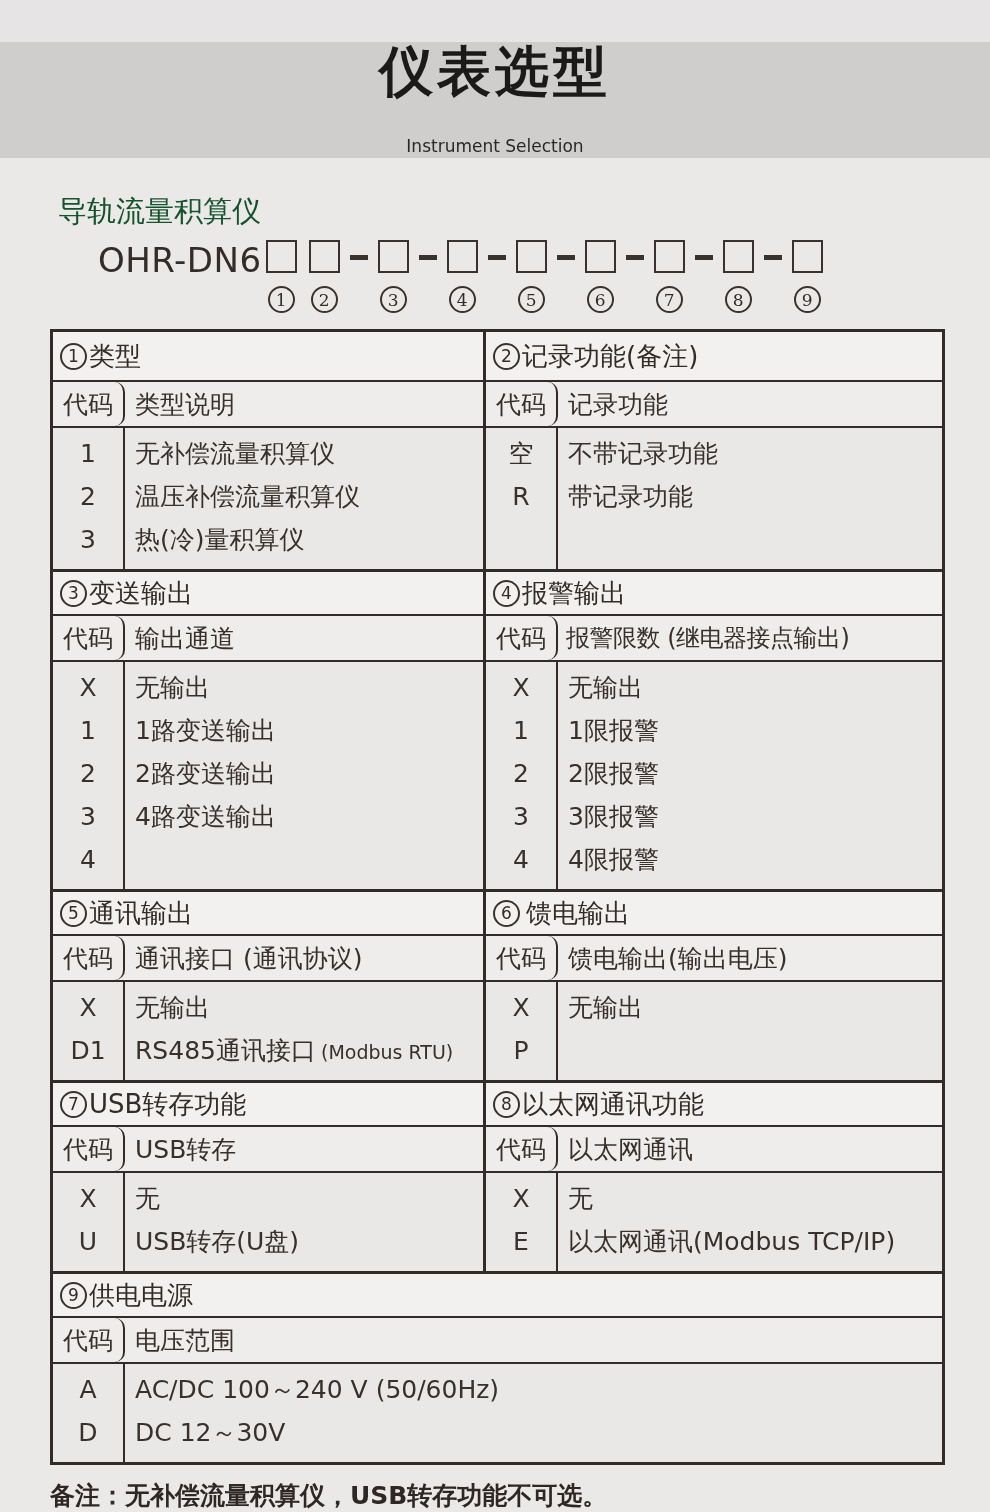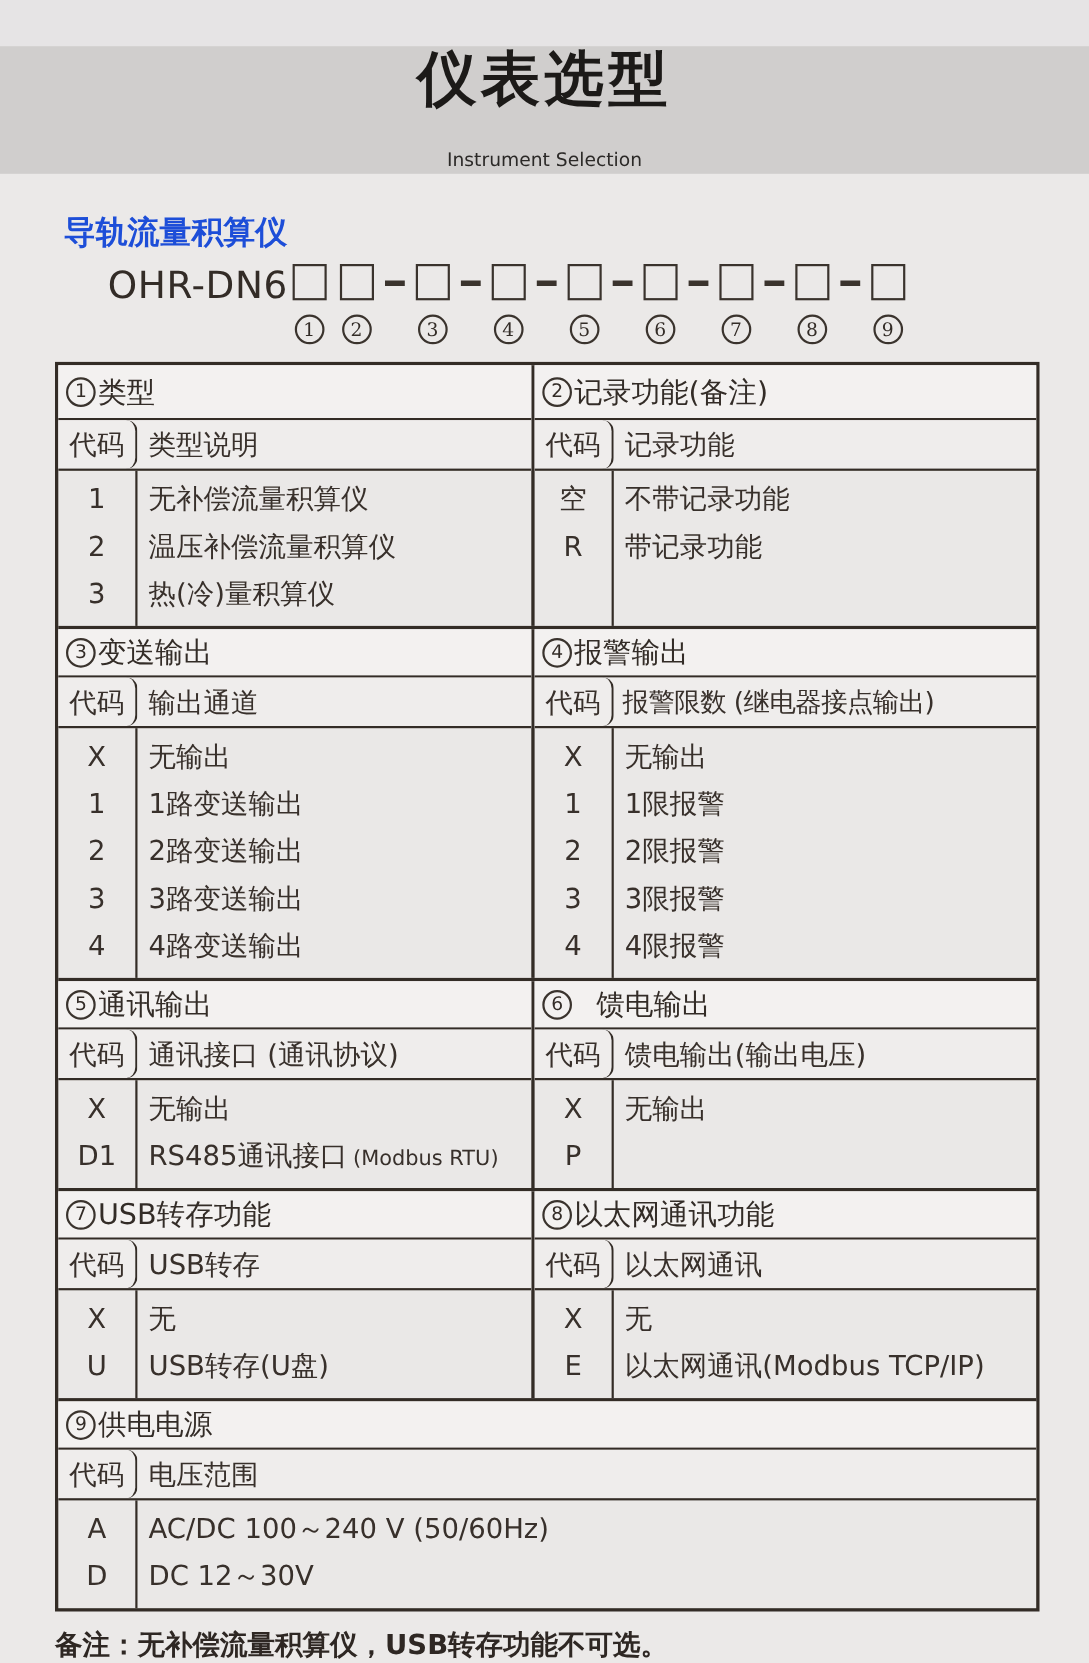--- a/index.html
+++ b/index.html
@@ -12,21 +12,21 @@
   }
   .top-strip { height:42px; background:#e6e4e5; }
   .band {
     height:116px; background:#d0cecd;
     display:flex; flex-direction:column; align-items:center; justify-content:center;gap:35px;
   }
   .band-title { font-size:54px; font-weight:bold; letter-spacing:4px; color:#1c1a18; line-height:1.05; }
   .band-subtitle { font-size:17px; color:#2b2927; margin-top:1px; }
 
   .intro { margin:34px 0 0 58px; }
-  .product-name { font-size:29px; font-weight:bold; color:#1d4ed8; }
+  .product-name { font-size:29px; font-weight:normal; color:#14532d; }
   .model-line { display:flex; align-items:flex-start; margin-top:8px;margin-left:40px; }
   .model-prefix { font-size:34px; font-weight:500; line-height:40px; letter-spacing:0.5px; color:#332c27; margin-right:4px; }
   .unit { display:flex; flex-direction:column; align-items:center; }
   .unit + .unit.pair { margin-left:12px; }
   .dbox { width:31px; height:33px; border:2.5px solid #3a332d; box-sizing:border-box; }
   .digit-circle {
     margin-top:13px; width:27px; height:27px; box-sizing:border-box;
     border:2px solid #3a332d; border-radius:50%;
     display:flex; align-items:center; justify-content:center;
     font-size:17px; font-family:"DejaVu Serif", serif; color:#332c27;
@@ -207,21 +207,20 @@
             <div class="code-cell">X</div>
             <div class="code-cell">1</div>
             <div class="code-cell">2</div>
             <div class="code-cell">3</div>
             <div class="code-cell">4</div>
           </div>
           <div class="body-descs">
             <div class="desc-cell">无输出</div>
             <div class="desc-cell">1路变送输出</div>
             <div class="desc-cell">2路变送输出</div>
-            <div class="desc-cell">3路变送输出</div>
             <div class="desc-cell">4路变送输出</div>
           </div>
         </div>
       </div>
       <div class="half half-right">
         <div class="sec-head">
           <span class="head-circle">4</span>
           <span>报警输出</span>
         </div>
         <div class="sub-row">
@@ -269,21 +268,21 @@
             <div class="desc-cell">
                 <span>RS485通讯接口</span>
                 <span class="desc-small">(Modbus RTU)</span>
               </div>
           </div>
         </div>
       </div>
       <div class="half half-right">
         <div class="sec-head">
           <span class="head-circle">6</span>
-          <span style="margin-left:20px">馈电输出</span>
+          <span style="margin-left:4px">馈电输出</span>
         </div>
         <div class="sub-row">
           <div class="sub-code">代码</div>
           <div class="sub-desc">馈电输出(输出电压)</div>
         </div>
         <div class="body">
           <div class="body-codes">
             <div class="code-cell">X</div>
             <div class="code-cell">P</div>
           </div>

